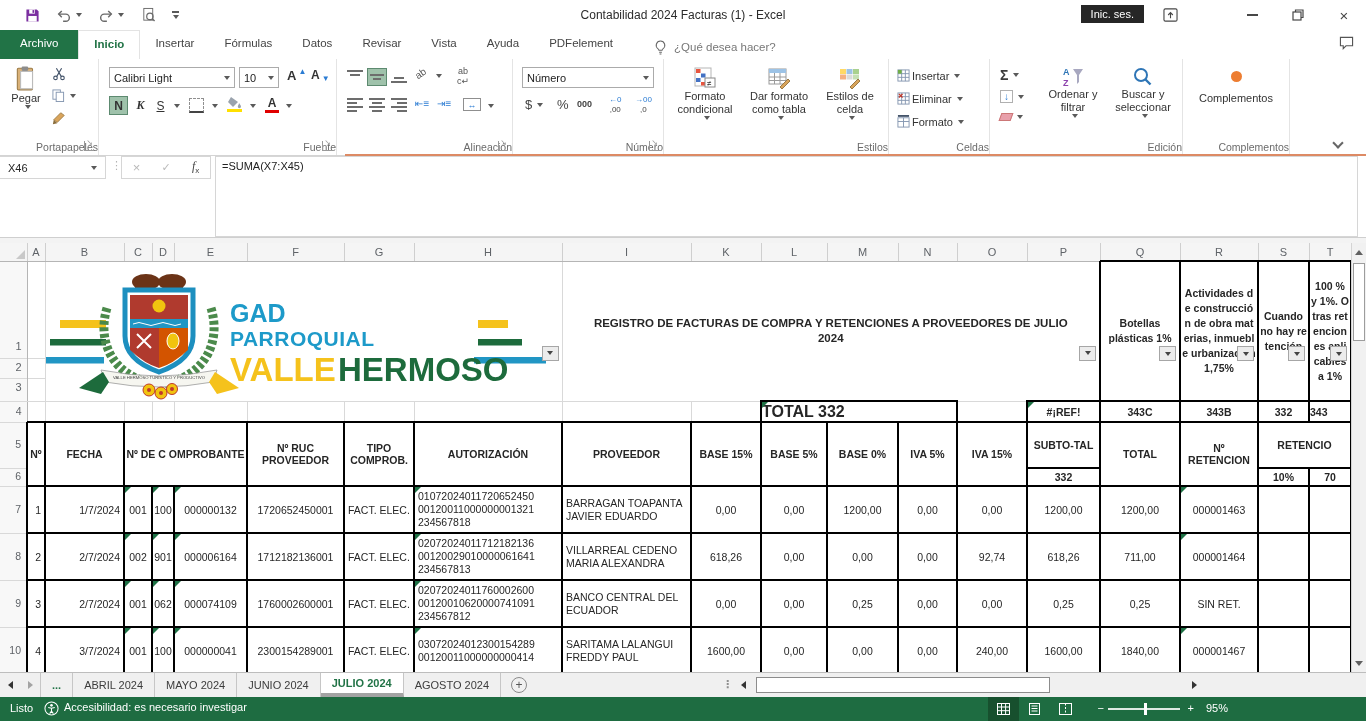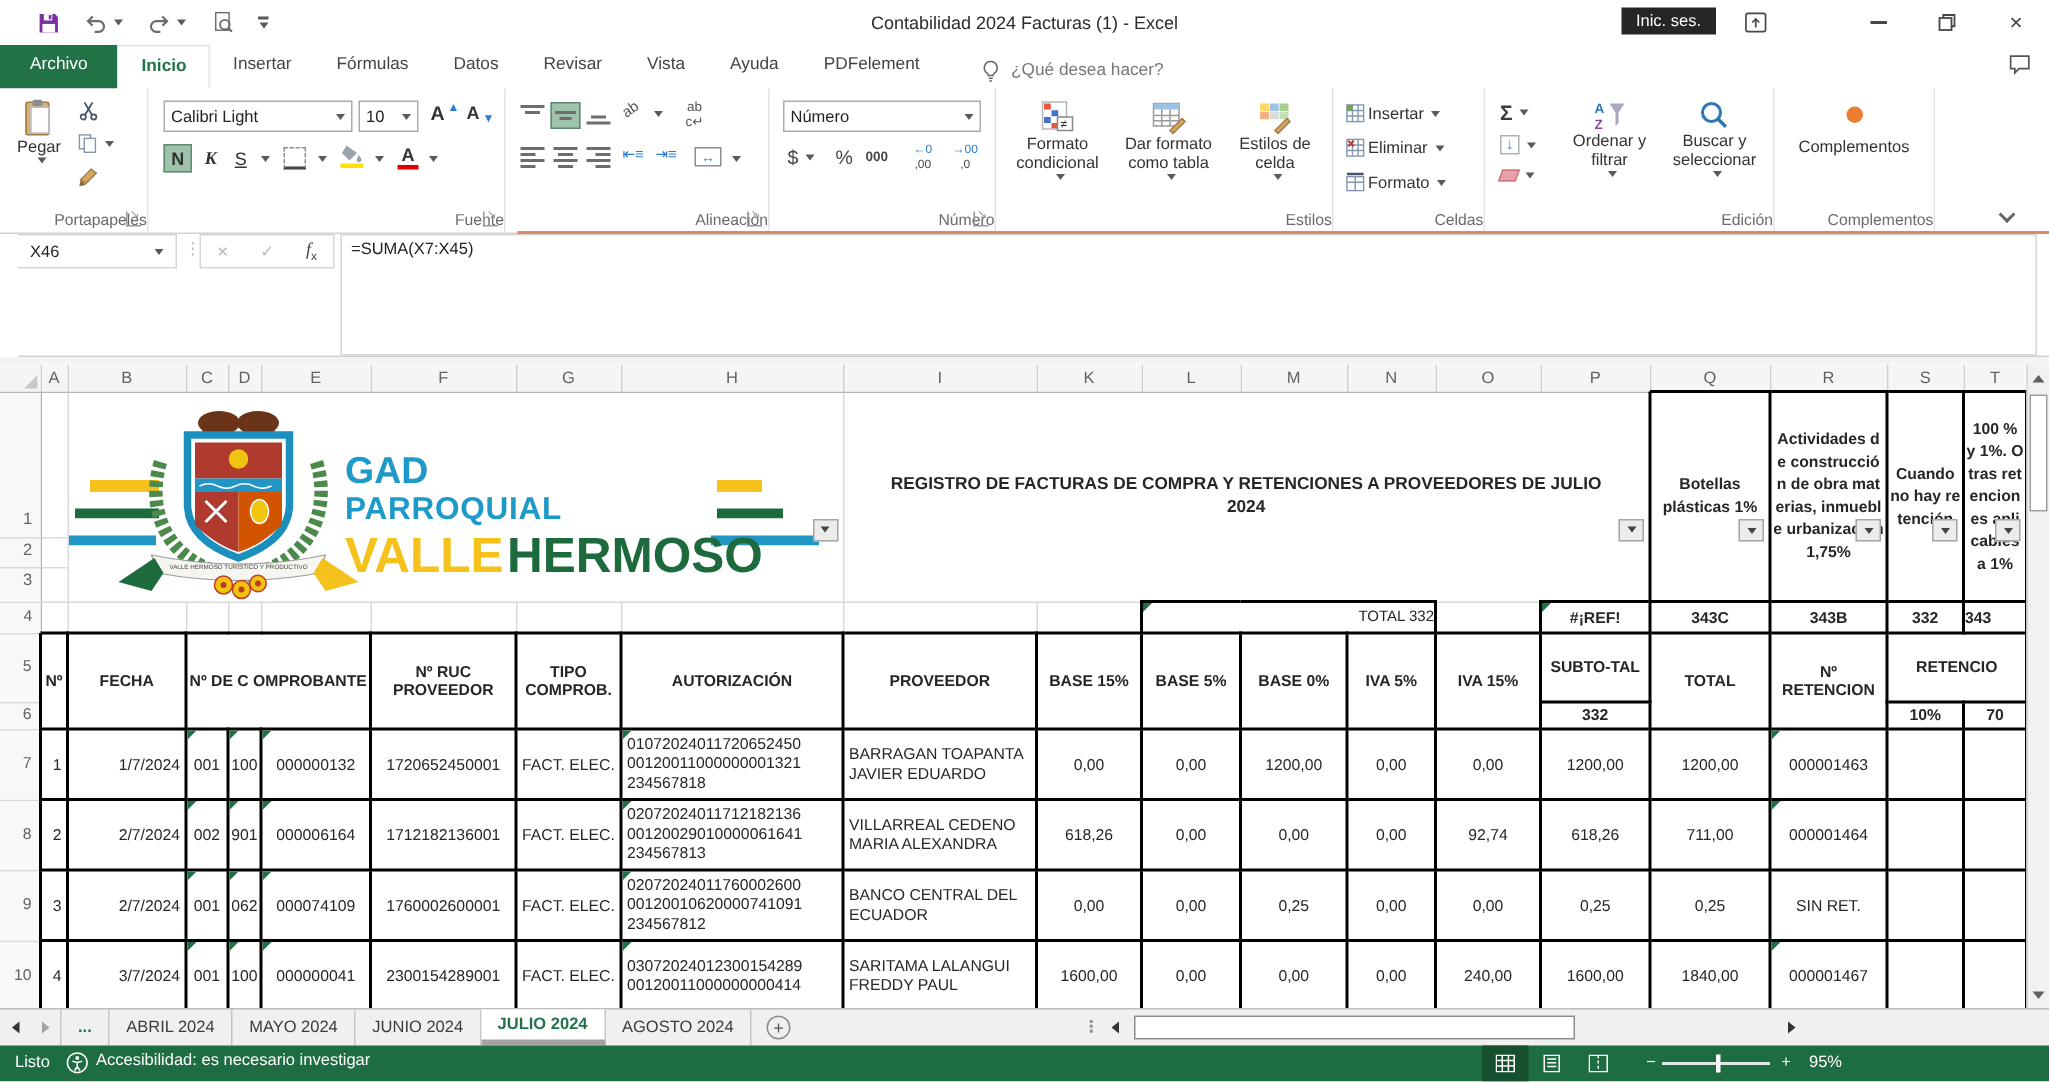--- a/index.html
+++ b/index.html
@@ -30,21 +30,21 @@
 .sel{border:1px solid #ababab;background:#fff;display:flex;align-items:center;font-size:11px;color:#222;padding:0 4px;height:21px;position:absolute}
 .sel .car{margin-left:auto}
 .fmt{width:19px;height:19px;display:flex;align-items:center;justify-content:center;font-size:12px;color:#333}
 .fmt.on{background:#9fc2ab;border:1px solid #5d8a70}
 .alico{width:20px;height:18px;position:absolute}
 .alico i{position:absolute;left:2px;right:2px;height:2px;background:#6d6d6d}
 .alico.on{background:#9fc2ab;border:1px solid #5d8a70}
 .accentline{position:absolute;left:345px;right:0;bottom:-1px;height:2px;background:#dd8a64}
 .chev{position:absolute;right:24px;bottom:8px;width:8px;height:8px;border-left:2px solid #666;border-top:2px solid #666;transform:rotate(45deg)}
 
-.fbar{position:absolute;top:156px;left:12px;right:0;height:82px;background:#fff;border-bottom:1px solid #cfcfcf}
+.fbar{position:absolute;top:156px;left:0;right:0;height:82px;background:#fff;border-bottom:1px solid #cfcfcf}
 .namebox{position:absolute;left:0;top:0;width:106px;height:23px;border:1px solid #d6d6d6;border-left:none;display:flex;align-items:center;padding:0 8px;font-size:11px}
 .fdots{position:absolute;left:111px;top:3px;color:#b3b3b3;font-size:11px;letter-spacing:0}
 .fbtns{position:absolute;left:121px;top:0;width:90px;height:23px;border:1px solid #d6d6d6;display:flex;align-items:center;justify-content:space-around;color:#b9b9b9}
 .finput{position:absolute;left:215px;top:0;right:8px;height:81px;border:1px solid #d6d6d6;padding:3px 6px;font-size:11px;color:#222}
 .gap{position:absolute;top:238px;left:0;right:0;height:5px;background:#f3f3f3}
 
 .gridwrap{position:absolute;top:243px;left:0;width:1351px;height:429px;overflow:hidden;background:#fff}
 table.grid{border-collapse:collapse;table-layout:fixed;width:1351px}
 table.grid td,table.grid th{overflow:hidden;position:relative;vertical-align:middle;font-size:10.5px}
 tr.colhead th{height:18px;background:#f5f5f5;border-right:1px solid #cfcfcf;border-bottom:1px solid #b5b5b5;font-weight:normal;color:#5f6368;font-size:11px}
@@ -579,21 +579,21 @@
   <td class="g"></td>
   <td class="g"></td>
   <td class="g"></td>
   <td class="g"></td>
   <td class="g"></td>
   <td class="g"></td>
   <td class="g"></td>
   <td class="g"></td>
   <td class="g"></td>
   <td class="g"></td>
-  <td colspan="3" class="b tri" style="text-align:right;font-weight:normal;font-size:10px">TOTAL 332</td>
+  <td colspan="3" class="b tri" style="text-align:left;font-weight:bold;font-size:16px">TOTAL 332</td>
   <td class="g"></td>
   <td class="b tri" style="text-align:center;font-weight:bold;font-size:10.5px">#¡REF!</td>
   <td class="b" style="text-align:center;font-weight:bold;font-size:10.5px">343C</td>
   <td class="b" style="text-align:center;font-weight:bold;font-size:10.5px">343B</td>
   <td class="b" style="text-align:center;font-weight:bold;font-size:10.5px">332</td>
   <td class="b" style="font-weight:bold;font-size:10.5px">343</td>
 </tr>
 <tr style="height:46px">
   <td class="gut">5</td>
   <td rowspan="2" class="b hd">Nº</td>

